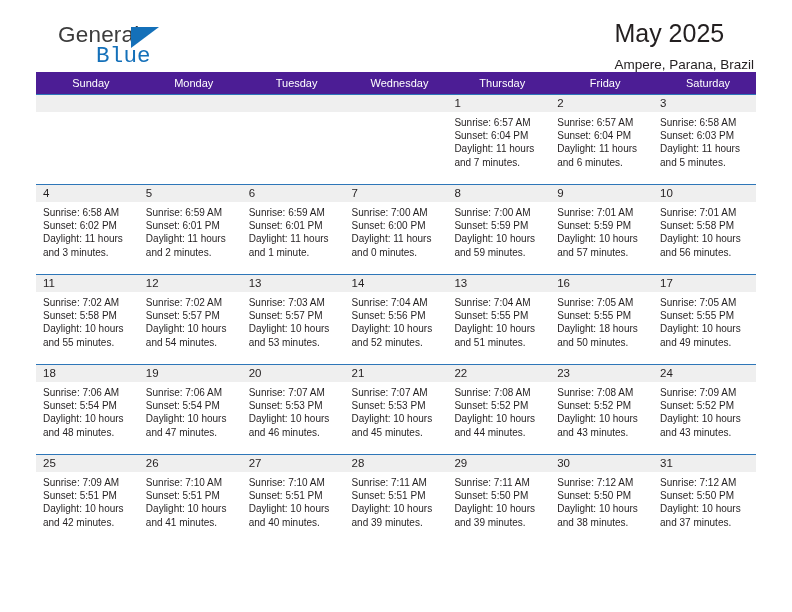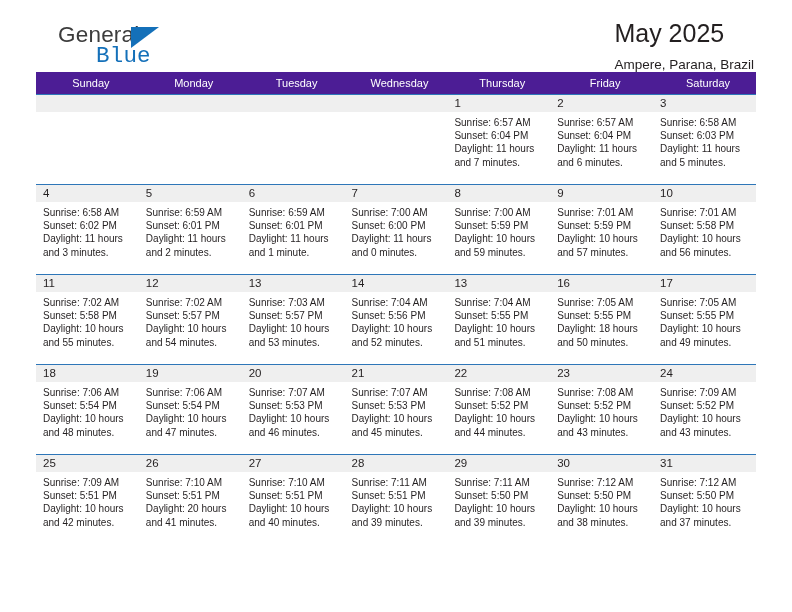--- a/index.html
+++ b/index.html
@@ -454,21 +454,21 @@
                 <div class="wrap">Daylight: 10 hours and 42 minutes.</div>
               </div>
             </div>
           </td>
           <td>
             <div class="cell">
               <div class="daynum-band">26</div>
               <div class="details">
                 <div>Sunrise: 7:10 AM</div>
                 <div>Sunset: 5:51 PM</div>
-                <div class="wrap">Daylight: 20 hours and 41 minutes.</div>
+                <div class="wrap">Daylight: 10 hours and 41 minutes.</div>
               </div>
             </div>
           </td>
           <td>
             <div class="cell">
               <div class="daynum-band">27</div>
               <div class="details">
                 <div>Sunrise: 7:10 AM</div>
                 <div>Sunset: 5:51 PM</div>
                 <div class="wrap">Daylight: 10 hours and 40 minutes.</div>

